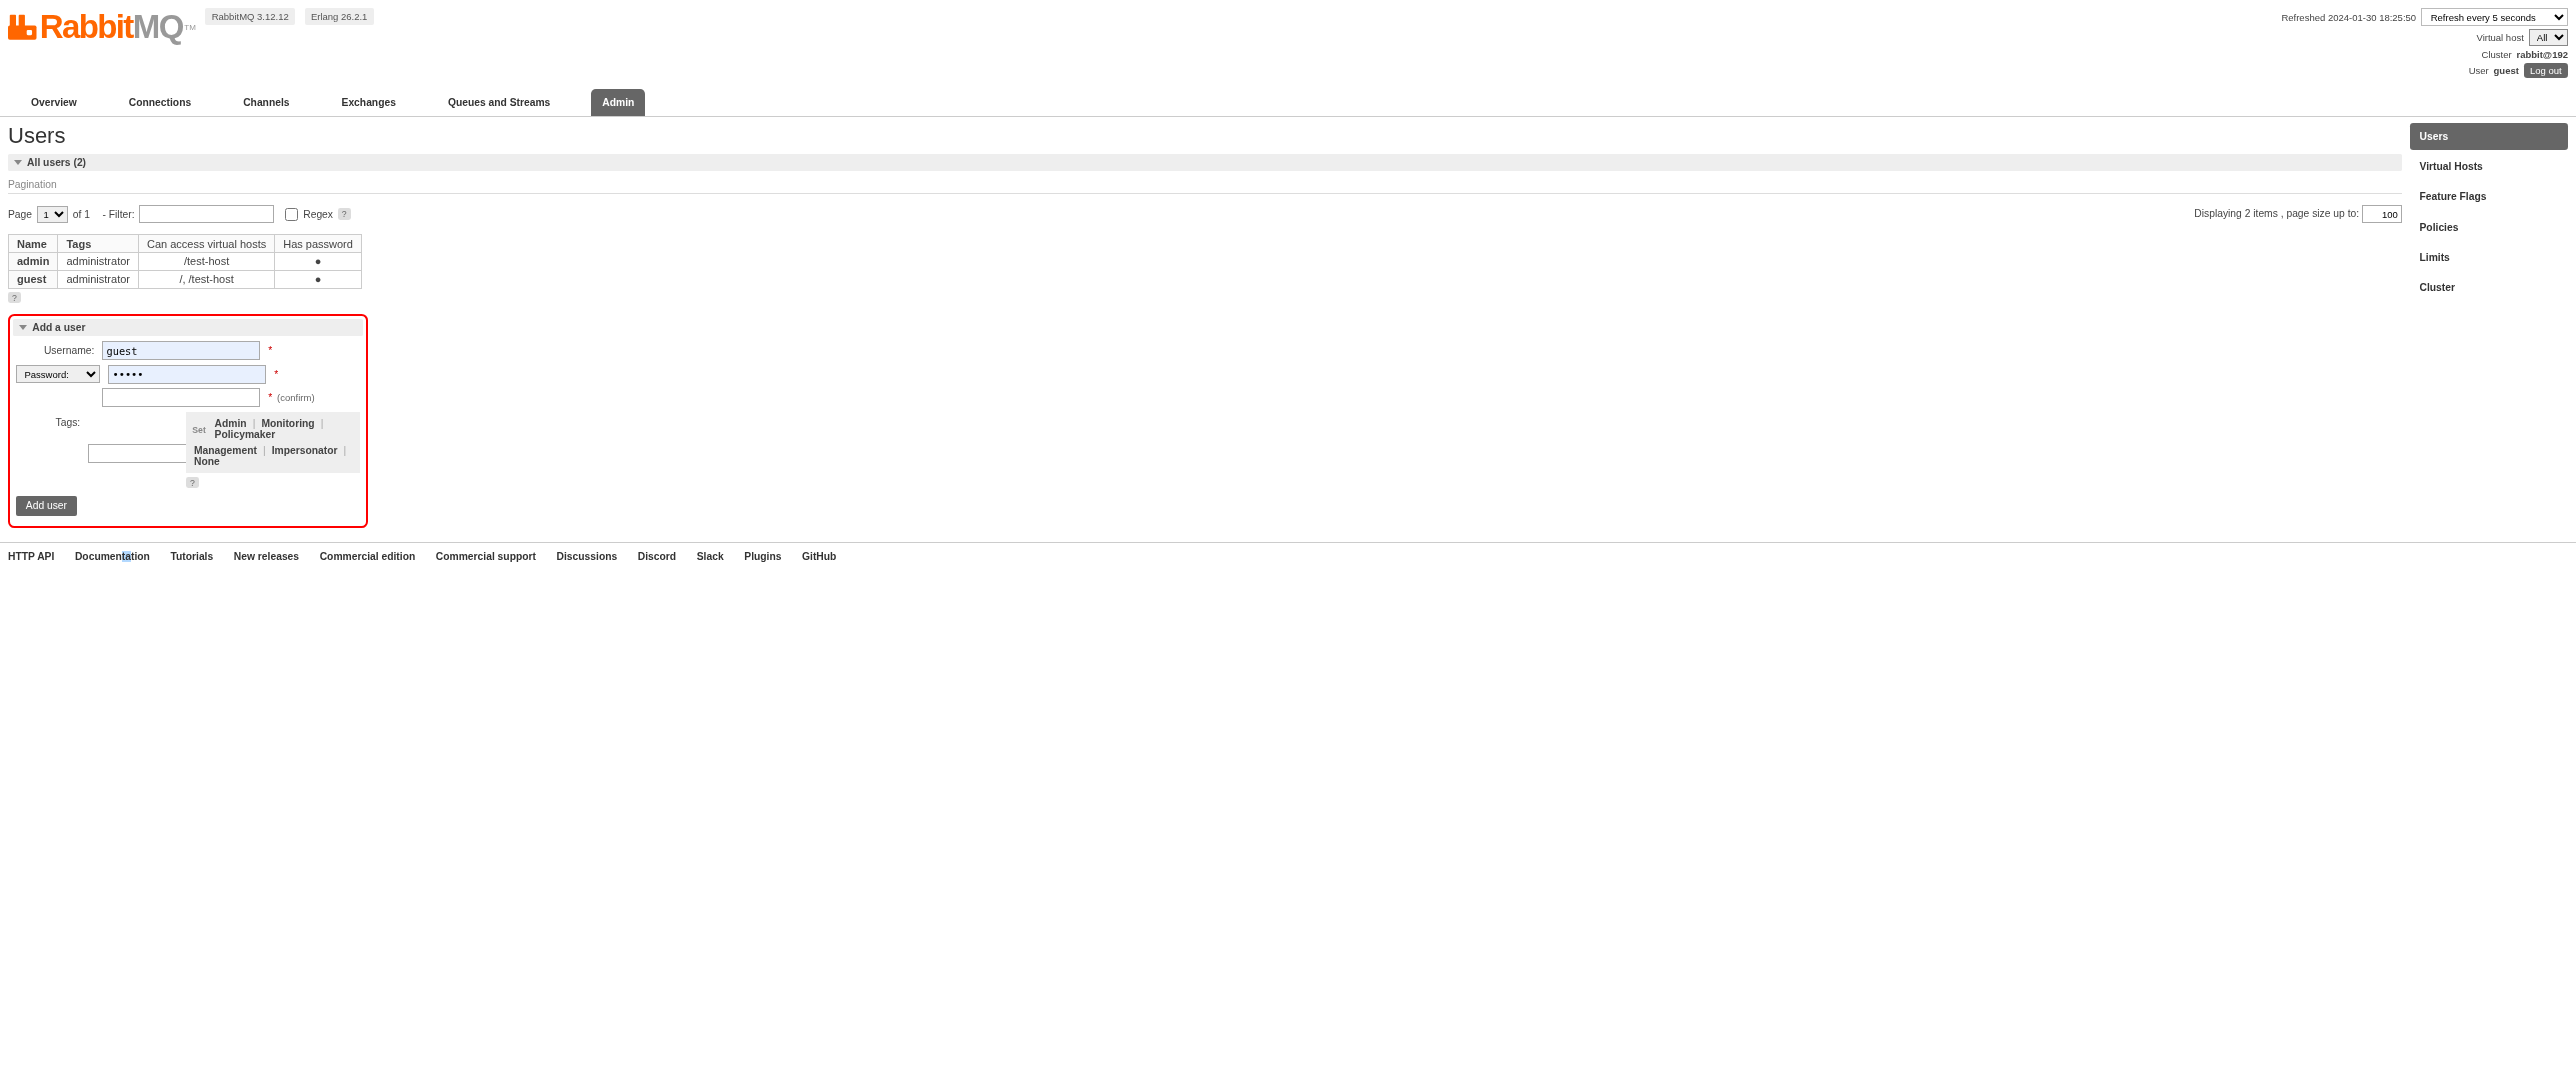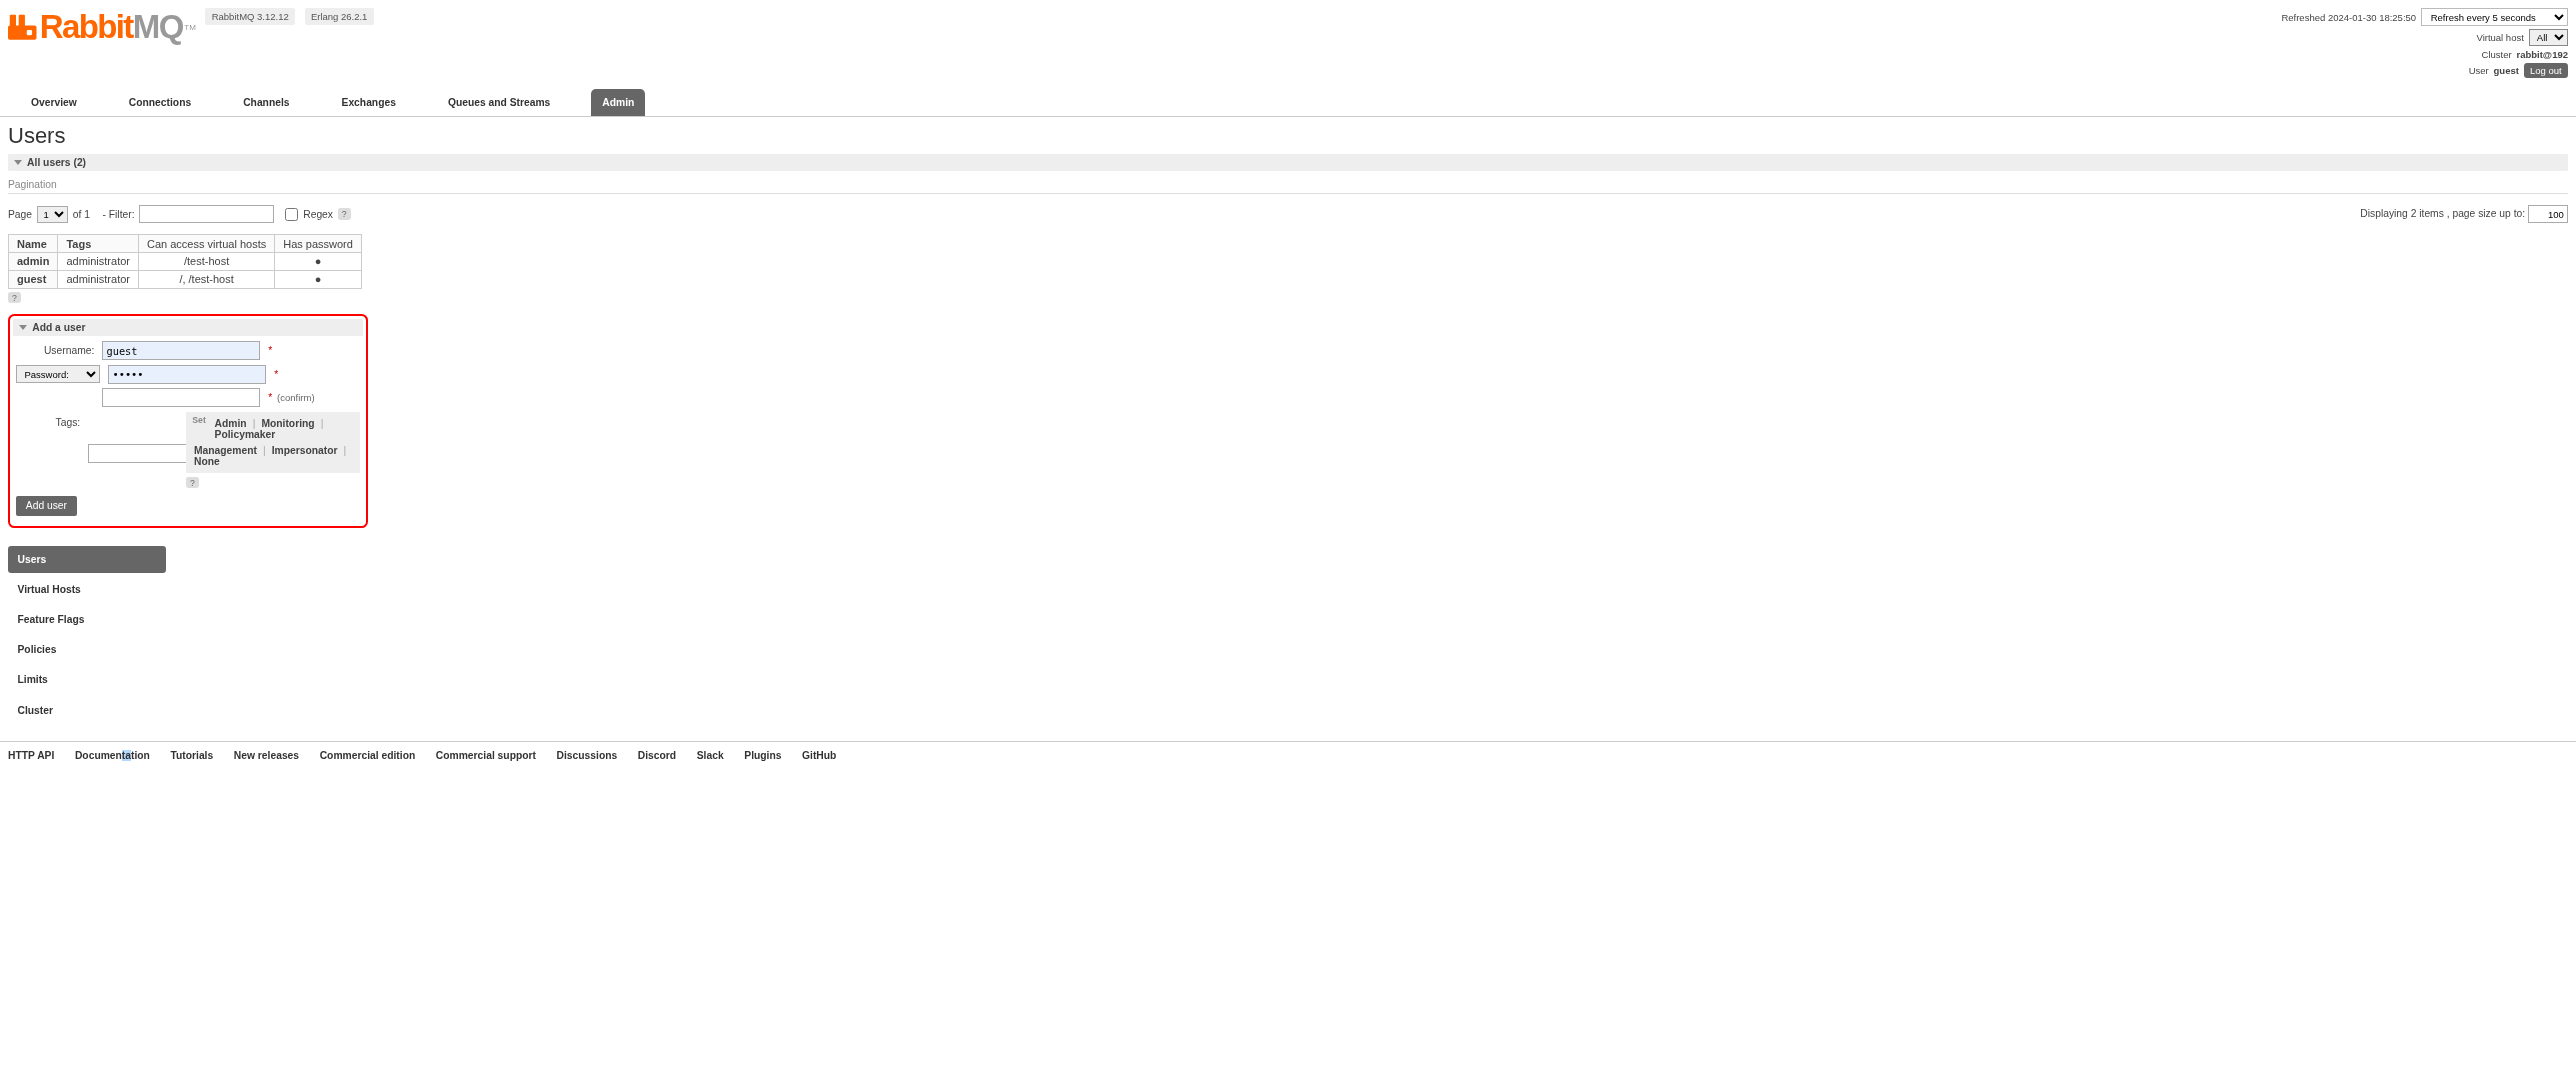--- a/index.html
+++ b/index.html
@@ -22,21 +22,21 @@
 .vhost-select { border: 0.8px solid #888; padding: 0.8px 3.2px; font-size: 9.5px; }
 .logout-btn { background: #666; color: #fff; border: none; padding: 1.6px 6.3px; border-radius: 3.2px; font-size: 9.5px; cursor: pointer; }
 .cluster-name { font-weight: bold; }
 
 
 .nav-tabs { display: flex; gap: 30px; padding: 0 20px; border-bottom: 0.8px solid #ccc; margin-top: 8px; align-items: flex-end; }
 .nav-tab { padding: 8px 11px; font-weight: bold; font-size: 10.3px; color: #333; cursor: pointer; }
 .nav-tab.active { background: #666; color: #fff; border-radius: 4.8px 4.8px 0 0; }
 
 
-.main-layout { display: flex; padding: 6.3px 8px; gap: 18px; flex-direction: column; }
+.main-layout { display: flex; padding: 6.3px 8px; gap: 8px; }
 .main-content { flex: 1; }
 .right-sidebar { width: 158px; flex-shrink: 0; }
 
 
 .page-title { font-size: 22px; font-weight: normal; color: #333; margin-bottom: 4.8px; }
 
 
 .section-bar { background: #eee; padding: 3.2px 6.3px; display: flex; align-items: center; gap: 4.8px; font-weight: bold; font-size: 10.3px; margin-bottom: 3.2px; border-radius: 1.6px; }
 .chevron { display: inline-block; width: 0; height: 0; border-left: 4px solid transparent; border-right: 4px solid transparent; border-top: 5.5px solid #888; }
 
@@ -62,21 +62,21 @@
 
 .add-user-box { border: 2.4px solid #ff0000; border-radius: 6.3px; padding: 4.8px 6.3px 9.5px 6.3px; margin-top: 11px; max-width: 360px; position: relative; }
 .form-row { display: flex; align-items: center; margin: 4.8px 0; }
 .form-label { width: 86px; text-align: right; padding-right: 8px; font-size: 10.3px; }
 .form-label-select { border: 0.8px solid #aaa; padding: 1.6px 3.2px; font-size: 9.5px; width: 84px; text-align: left; }
 .form-input { border: 0.8px solid #aaa; padding: 2.4px 3.2px; width: 158px; font-size: 10.3px; font-family: monospace; background: #e8f0fe; }
 .form-input.white { background: #fff; }
 .req-star { color: #cc0000; margin-left: 8px; }
 .confirm-label { color: #666; font-size: 9.5px; margin-left: 4.8px; }
 .tags-panel { background: #eee; padding: 6.3px 8px; margin-left: 0; display: inline-block; font-size: 10.3px; position: relative; }
-.tags-set-label { position: absolute; left: 6.3px; top: 3px; font-size: 8.7px; color: #888; font-weight: bold; }
+.tags-set-label { position: absolute; left: 6.3px; top: 13px; font-size: 8.7px; color: #888; font-weight: bold; }
 .tag-link { font-weight: bold; cursor: pointer; }
 .tag-sep { color: #aaa; margin: 0 3.2px; }
 .tags-row-wrapper { display: flex; align-items: flex-start; }
 .tags-input-area { width: 93px; }
 .submit-btn { background: #666; color: #fff; border: none; padding: 4.8px 9.5px; border-radius: 2px; font-size: 10.3px; cursor: pointer; margin-top: 8px; }
 
 
 .side-item { padding: 8px 9.5px; font-weight: bold; font-size: 10.3px; cursor: pointer; border-radius: 3.2px; margin-bottom: 3.2px; }
 .side-item.active { background: #666; color: #fff; }
 .side-item:not(.active) { color: #333; }

